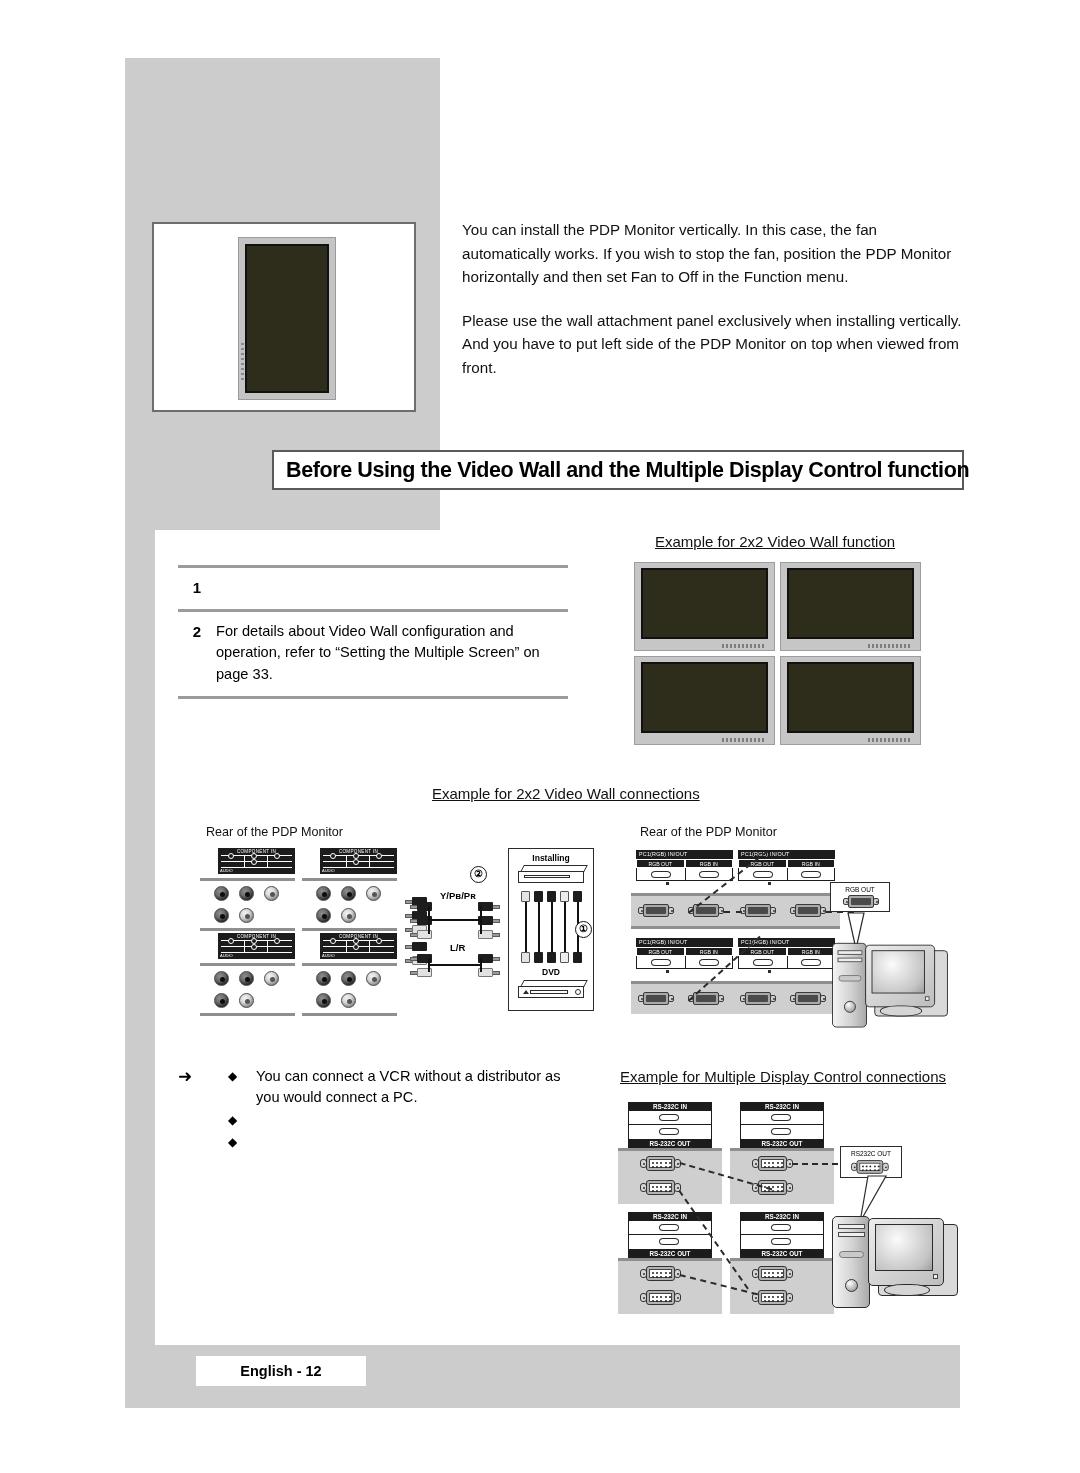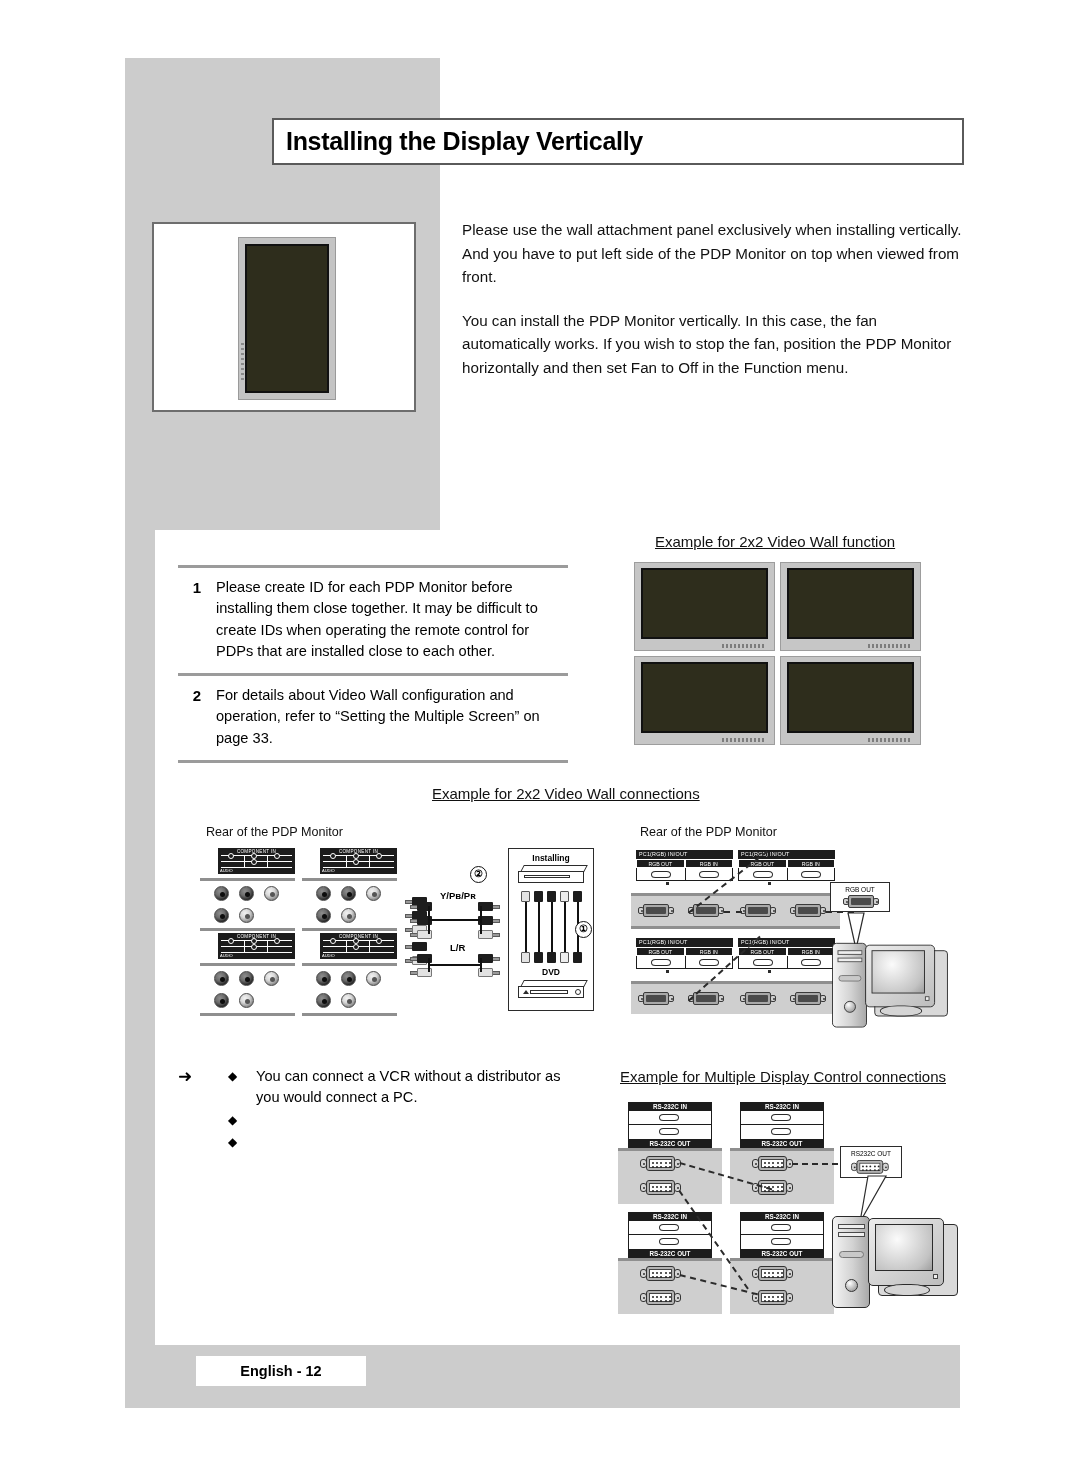--- a/index.html
+++ b/index.html
@@ -160,42 +160,41 @@
 </style>
 </head>
 <body>
 
 <div id="page">
 
   <div class="gray-top"></div>
   <div class="gray-strip"></div>
   <div class="gray-foot"></div>
 
-  <div class="banner" id="banner1">
-    <span class="btxt">Installing the Display Vertically</span>
-  </div>
 
   <div id="photo-box">
     <div class="pdp-vert">
       <div class="scr"></div>
       <div class="sidebtns"></div>
     </div>
   </div>
 
   <div id="intro">
+    <p>You can install the PDP Monitor vertically. In this case, the fan automatically works. If you wish to stop the fan, position the PDP Monitor horizontally and then set  Fan  to  Off  in the  Function    menu.</p>
     <p>Please use the wall attachment panel exclusively when installing vertically. And you have to put left side of the PDP Monitor on top when viewed from front.</p>
-    <p>You can install the PDP Monitor vertically. In this case, the fan automatically works. If you wish to stop the fan, position the PDP Monitor horizontally and then set  Fan  to  Off  in the  Function    menu.</p>
-  </div>
-
+  </div>
+
+  <div class="banner" id="banner2">
+    <span class="btxt">Before Using the Video Wall and the Multiple Display Control function</span>
+  </div>
 
   <div id="numlist">
     <div class="rule"></div>
     <div class="nrow">
       <div class="nnum">1</div>
-      <div class="ntxt">Please create ID for each PDP Monitor before installing them close together. It may be difficult to create IDs when operating the remote control for PDPs that are installed close to each other.</div>
     </div>
     <div class="rule"></div>
     <div class="nrow">
       <div class="nnum">2</div>
       <div class="ntxt">For details about Video Wall configuration and operation, refer to “Setting the Multiple Screen” on page 33.</div>
     </div>
     <div class="rule"></div>
   </div>
 
   <div class="sec-title" id="t-wallfunc">Example for 2x2 Video Wall function</div>

